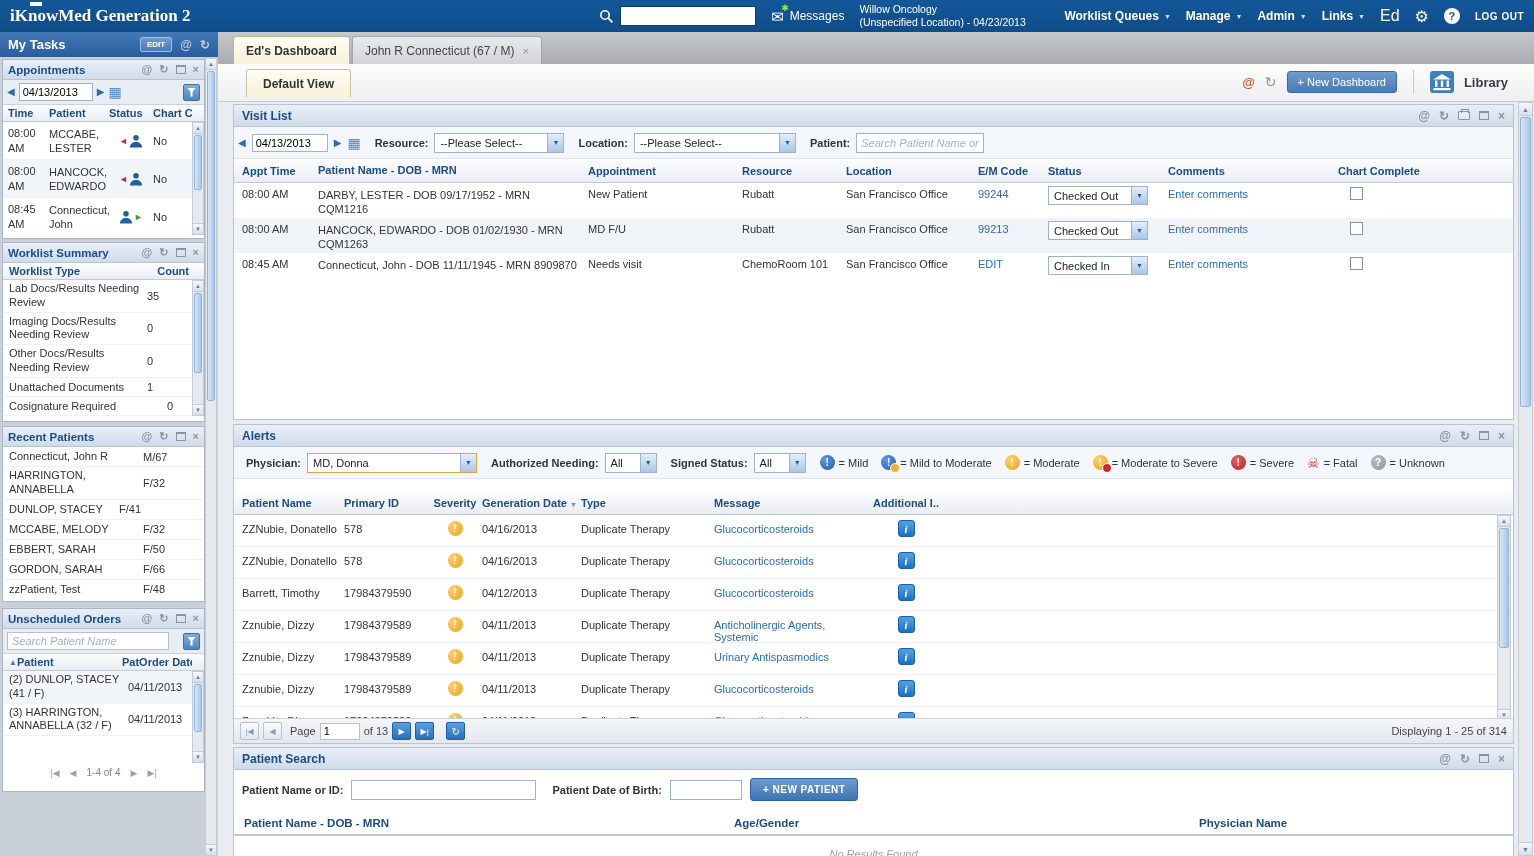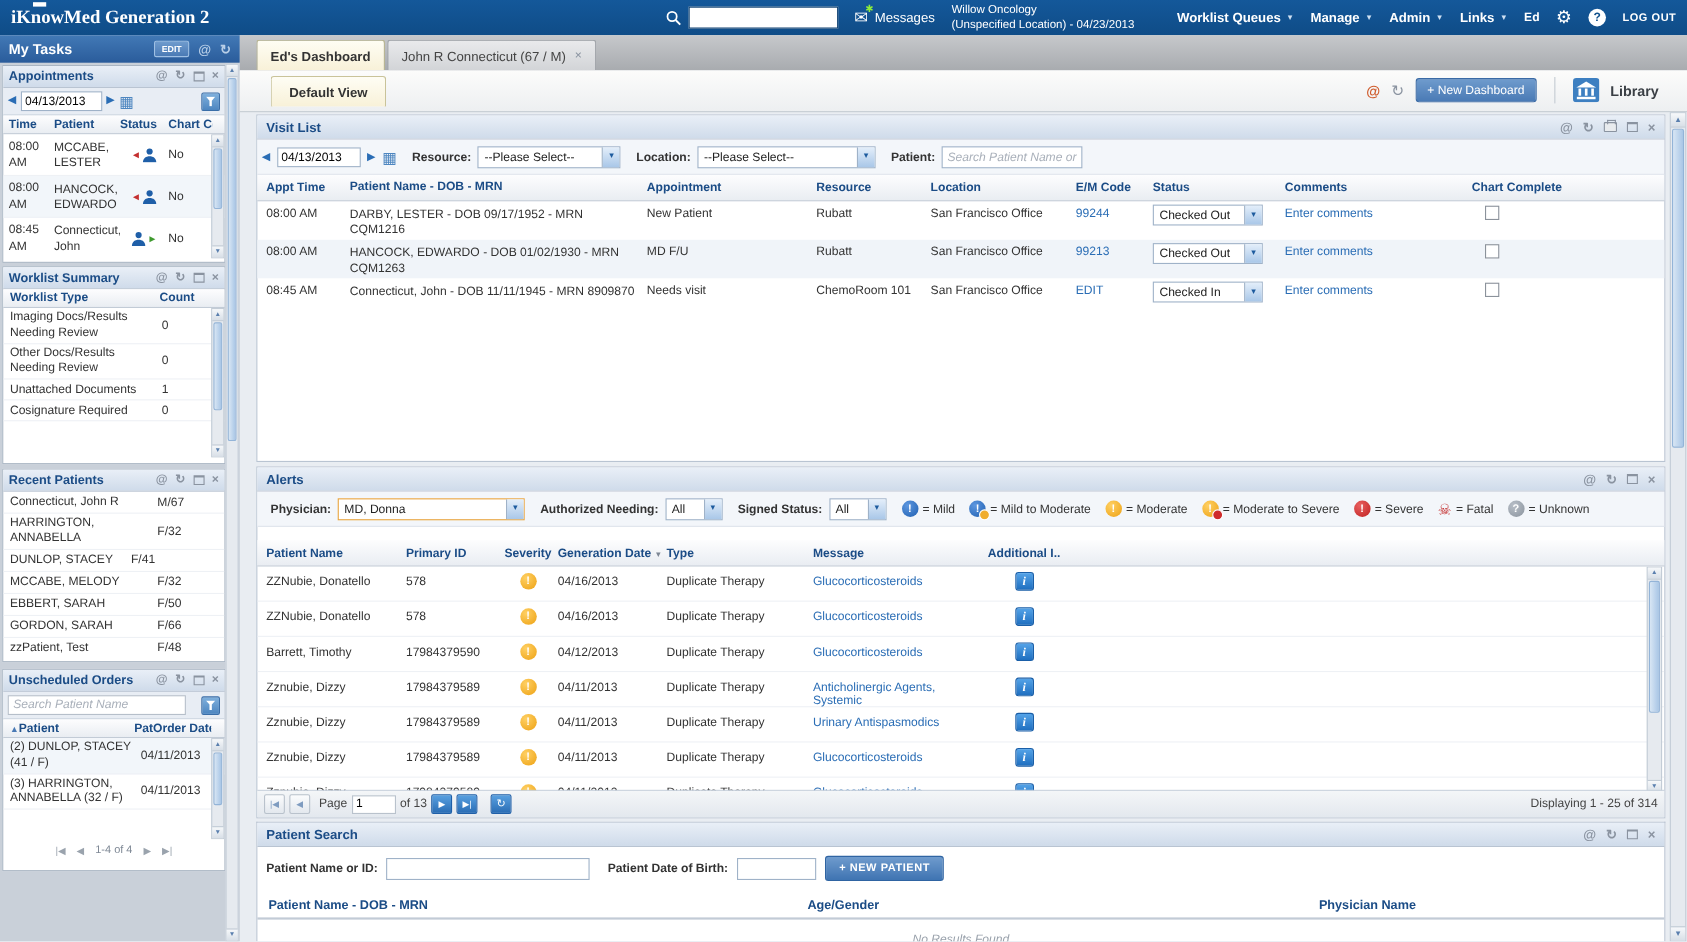--- a/index.html
+++ b/index.html
@@ -13,21 +13,21 @@
   .logo-dash { position:absolute; left:30px; top:2px; width:12px; height:4px; background:#fff; }
   .logo { font-family:"Liberation Serif", serif; font-weight:bold; font-size:17px; letter-spacing:0; margin-right:auto; }
   .search-wrap { display:flex; align-items:center; gap:6px; }
   .search-input { width:136px; height:20px; border:1px solid #0c3f70; background:#fff; font-size:11px; padding:0 4px; }
   .msg-wrap { display:flex; align-items:center; gap:6px; font-size:12px; }
   .env { position:relative; font-size:15px; line-height:1; }
   .env .star { position:absolute; right:-5px; top:-5px; font-size:9px; color:#8ef03a; font-style:normal; }
   .practice { font-size:10.5px; line-height:1.25; width:190px; white-space:nowrap; overflow:hidden; }
   .menu { display:flex; align-items:center; gap:5px; font-size:12px; font-weight:bold; cursor:pointer; white-space:nowrap; }
   .menu .car { font-size:7px; color:#cfe0f2; }
-  .user-name { font-size:11px; font-weight:bold; }
+  .user-name { font-size:16px; font-weight:normal; }
   .gear { font-size:16px; cursor:pointer; }
   .help-circ { width:16px; height:16px; border-radius:50%; background:#fff; color:#11518c; font-weight:bold; font-size:11px; display:flex; align-items:center; justify-content:center; cursor:pointer; }
   .logout { font-size:10px; font-weight:bold; letter-spacing:.5px; cursor:pointer; }
 
   
   .hicons { display:flex; gap:9px; align-items:center; color:#8a93a0; font-size:12px; }
   .hicons .ic { cursor:pointer; line-height:1; }
   .ic-box { width:10px; height:9px; border:1px solid #8a93a0; border-top-width:2px; display:inline-block; }
   .printer { display:inline-block; width:12px; height:9px; border:1px solid #8a93a0; border-radius:1px; position:relative; background:#e8ebee; }
   .printer::before { content:""; position:absolute; left:2px; top:-3px; width:6px; height:3px; border:1px solid #8a93a0; border-bottom:none; }
@@ -107,21 +107,21 @@
   
   .vl .c1{width:84px;padding:5px 4px 0 8px;} .vl .c2{width:270px;padding:5px 6px 0 0;line-height:1.3;}
   .vl .c3{width:154px;padding:5px 4px 0 0;} .vl .c4{width:104px;padding:5px 4px 0 0;}
   .vl .c5{width:132px;padding:5px 4px 0 0;} .vl .c6{width:70px;padding:5px 4px 0 0;}
   .vl .c7{width:120px;padding:3px 4px 0 0;} .vl .c8{width:170px;padding:5px 4px 0 0;}
   .vl .c9{width:120px;padding:4px 4px 0 0;}
   .vl.colhdr .c1,.vl.colhdr .c2,.vl.colhdr .c3,.vl.colhdr .c4,.vl.colhdr .c5,.vl.colhdr .c6,.vl.colhdr .c7,.vl.colhdr .c8,.vl.colhdr .c9{padding-top:0;}
   .vrow { height:35px; }
 
   
-  .al .a1{width:110px;padding:8px 4px 0 8px;} .al .a2{width:84px;padding:8px 4px 0 0;margin-left:25px;}
+  .al .a1{width:110px;padding:8px 4px 0 8px;} .al .a2{width:84px;padding:8px 4px 0 0;}
   .al .a3{width:54px;padding:6px 0 0 0;display:flex;justify-content:center;}
   .al .a4{width:99px;padding:8px 4px 0 0;} .al .a5{width:133px;padding:8px 4px 0 0;}
   .al .a6{width:157px;padding:8px 4px 0 0;} .al .a7{width:70px;padding:5px 0 0 0;display:flex;justify-content:center;}
   .al.colhdr .a1,.al.colhdr .a2,.al.colhdr .a3,.al.colhdr .a4,.al.colhdr .a5,.al.colhdr .a6,.al.colhdr .a7{padding-top:0;}
   .arow { height:32px; border-bottom:1px solid #eef1f5; }
   .legend { display:flex; align-items:center; gap:13px; margin-left:8px; }
   .litem { display:flex; align-items:center; gap:4px; white-space:nowrap; font-size:11px; color:#333; }
 
   .pgbar { position:absolute; left:0; bottom:0; width:1279px; height:25px; background:linear-gradient(#f4f6f8,#e3e8ee); border-top:1px solid #c9d2dd; display:flex; align-items:center; padding:0 6px; gap:4px; font-size:11px; color:#444; }
   .pgbtn { width:19px; height:18px; border:1px solid #b9c2cc; border-radius:2px; background:linear-gradient(#fbfcfd,#e3e8ee); color:#7f9cc0; font-size:8px; display:flex; align-items:center; justify-content:center; cursor:pointer; }
@@ -275,37 +275,41 @@
         <span class="sp"></span>
         <span class="hicons">
           <span class="ic">@</span>
           <span class="ic">↻</span>
           <span class="ic ic-box"></span>
           <span class="ic">×</span>
         </span>
       </div>
       <div class="scol">
         <span style="width:142px;padding-left:6px;">Worklist Type</span>
-        <span style="width:44px;">Count</span>
+        <span style="width:44px;text-align:right;">Count</span>
       </div>
       <div style="position:relative;height:136px;overflow:hidden;">
+        <div class="srow" style="min-height:32px;">
+            <span style="width:144px;padding:2px 4px 2px 6px;line-height:1.25;">Lab Docs/Results Needing Review</span>
+            <span style="width:36px;">35</span>
+          </div>
         <div class="srow" style="min-height:32px;">
             <span style="width:144px;padding:2px 4px 2px 6px;line-height:1.25;">Imaging Docs/Results Needing Review</span>
             <span style="width:36px;">0</span>
           </div>
         <div class="srow" style="min-height:32px;">
             <span style="width:144px;padding:2px 4px 2px 6px;line-height:1.25;">Other Docs/Results Needing Review</span>
             <span style="width:36px;">0</span>
           </div>
         <div class="srow" style="min-height:19px;">
             <span style="width:144px;padding:2px 4px 2px 6px;">Unattached Documents</span>
             <span style="width:36px;">1</span>
           </div>
         <div class="srow" style="min-height:19px;">
-            <span style="width:144px;padding:2px 4px 2px 6px;">Cosignature Required</span>
+            <span style="width:164px;padding:2px 4px 2px 6px;">Cosignature Required</span>
             <span style="width:36px;">0</span>
           </div>
         <div class="vbar" style="right:0;top:0;bottom:0;">
           <div class="cap topc">▲</div>
           <div class="thumb" style="height:80px;"></div>
           <div class="cap bot">▼</div>
         </div>
       </div>
     </div>
 

